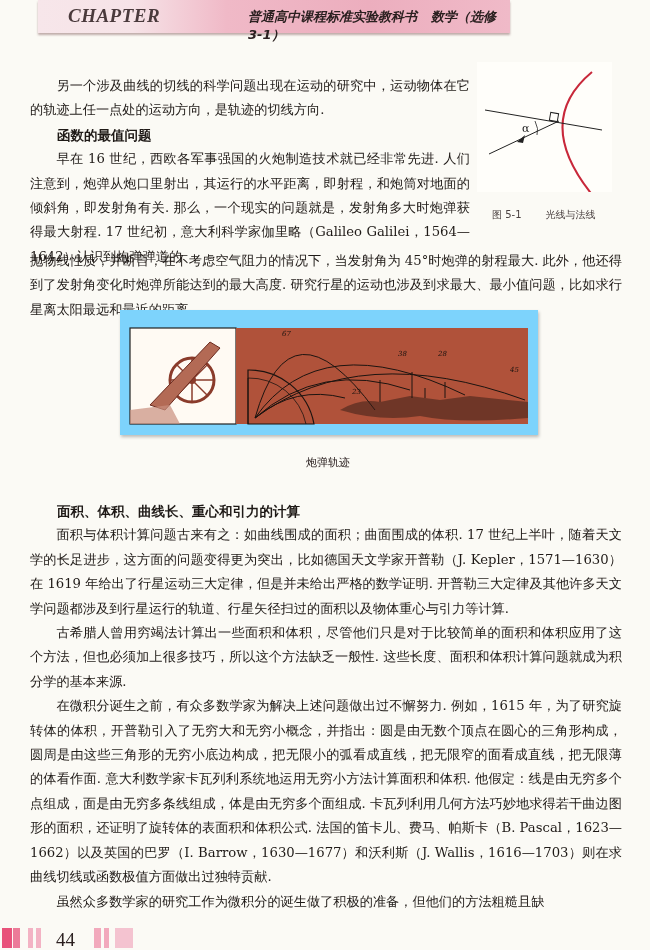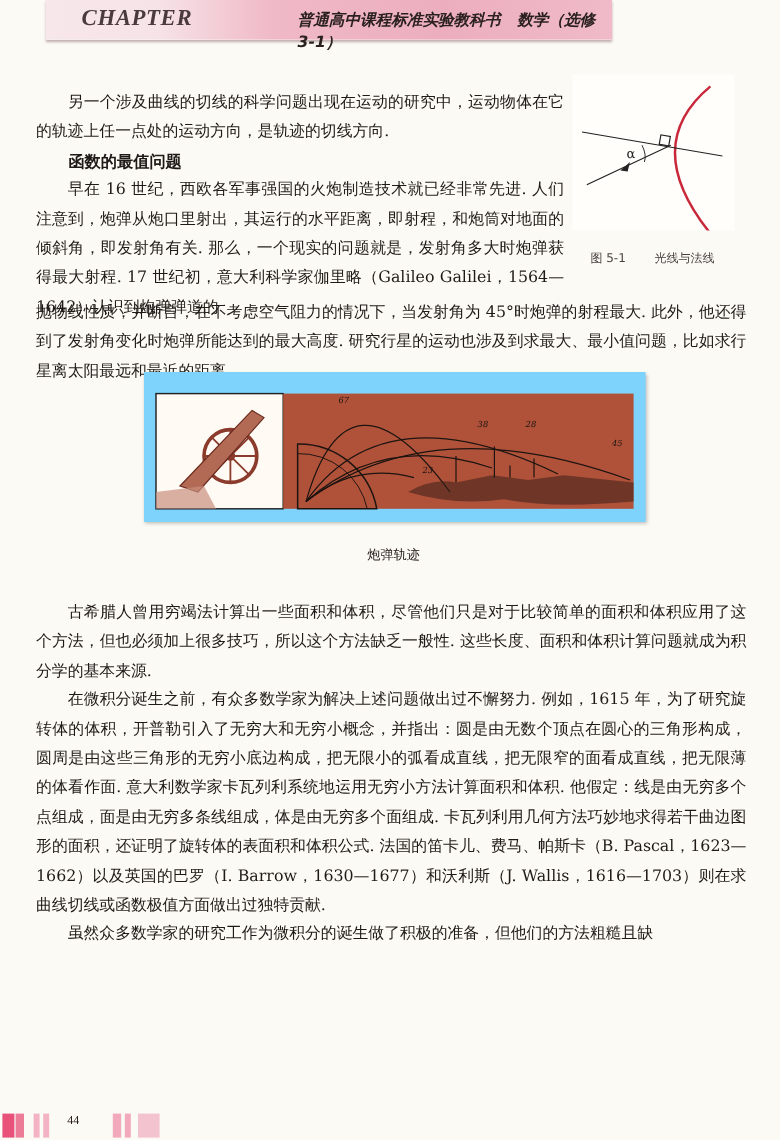--- a/index.html
+++ b/index.html
@@ -47,21 +47,21 @@
       background: #7dd3fc; box-shadow: 1px 2px 3px rgba(0,0,0,0.25);
     }
     .fig2-caption {
       position: absolute; left: 306px; top: 455px; font-size: 11px;
       font-family: "DejaVu Sans", sans-serif; color: #2b2020;
     }
     .footer-bars { position: absolute; left: 0; top: 928px; height: 20px; }
     .bar { position: absolute; top: 0; height: 20px; }
     .pagenum {
       position: absolute; left: 56px; top: 929px;
-      font-family: "Liberation Serif", serif; font-size: 10px; color: #2b2020;
+      font-family: "Liberation Serif", serif; font-size: 19px; color: #2b2020;
     }
   </style>
 </head>
 <body>
 
 <div class="header">
   <span class="chapter">CHAPTER</span>
   <span class="book">
     <span>普通高中课程标准实验教科书</span><span class="sub">数学（选修 3-1）</span>
   </span>
@@ -130,20 +130,22 @@
       <text x="278" y="46">38</text>
       <text x="318" y="46">28</text>
       <text x="232" y="84">23</text>
       <text x="390" y="62">45</text>
     </g>
   </svg>
 </div>
 <div class="fig2-caption">炮弹轨迹</div>
 
 <div class="text" style="left:30px; top:483px; width:592px;">
+  <p class="heading">面积、体积、曲线长、重心和引力的计算</p>
+  <p class="p">面积与体积计算问题古来有之：如曲线围成的面积；曲面围成的体积. 17 世纪上半叶，随着天文学的长足进步，这方面的问题变得更为突出，比如德国天文学家开普勒（J. Kepler，1571—1630）在 1619 年给出了行星运动三大定律，但是并未给出严格的数学证明. 开普勒三大定律及其他许多天文学问题都涉及到行星运行的轨道、行星矢径扫过的面积以及物体重心与引力等计算.</p>
   <p class="p">古希腊人曾用穷竭法计算出一些面积和体积，尽管他们只是对于比较简单的面积和体积应用了这个方法，但也必须加上很多技巧，所以这个方法缺乏一般性. 这些长度、面积和体积计算问题就成为积分学的基本来源.</p>
   <p class="p">在微积分诞生之前，有众多数学家为解决上述问题做出过不懈努力. 例如，1615 年，为了研究旋转体的体积，开普勒引入了无穷大和无穷小概念，并指出：圆是由无数个顶点在圆心的三角形构成，圆周是由这些三角形的无穷小底边构成，把无限小的弧看成直线，把无限窄的面看成直线，把无限薄的体看作面. 意大利数学家卡瓦列利系统地运用无穷小方法计算面积和体积. 他假定：线是由无穷多个点组成，面是由无穷多条线组成，体是由无穷多个面组成. 卡瓦列利用几何方法巧妙地求得若干曲边图形的面积，还证明了旋转体的表面积和体积公式. 法国的笛卡儿、费马、帕斯卡（B. Pascal，1623—1662）以及英国的巴罗（I. Barrow，1630—1677）和沃利斯（J. Wallis，1616—1703）则在求曲线切线或函数极值方面做出过独特贡献.</p>
   <p class="p">虽然众多数学家的研究工作为微积分的诞生做了积极的准备，但他们的方法粗糙且缺</p>
 </div>
 
 <div class="footer-bars">
   <div class="bar" style="left:2px; width:10px; background:#e8527a;"></div>
   <div class="bar" style="left:13px; width:7px; background:#ec7b98;"></div>
   <div class="bar" style="left:28px; width:5px; background:#f3b3c4;"></div>
   <div class="bar" style="left:36px; width:5px; background:#f3b3c4;"></div>

